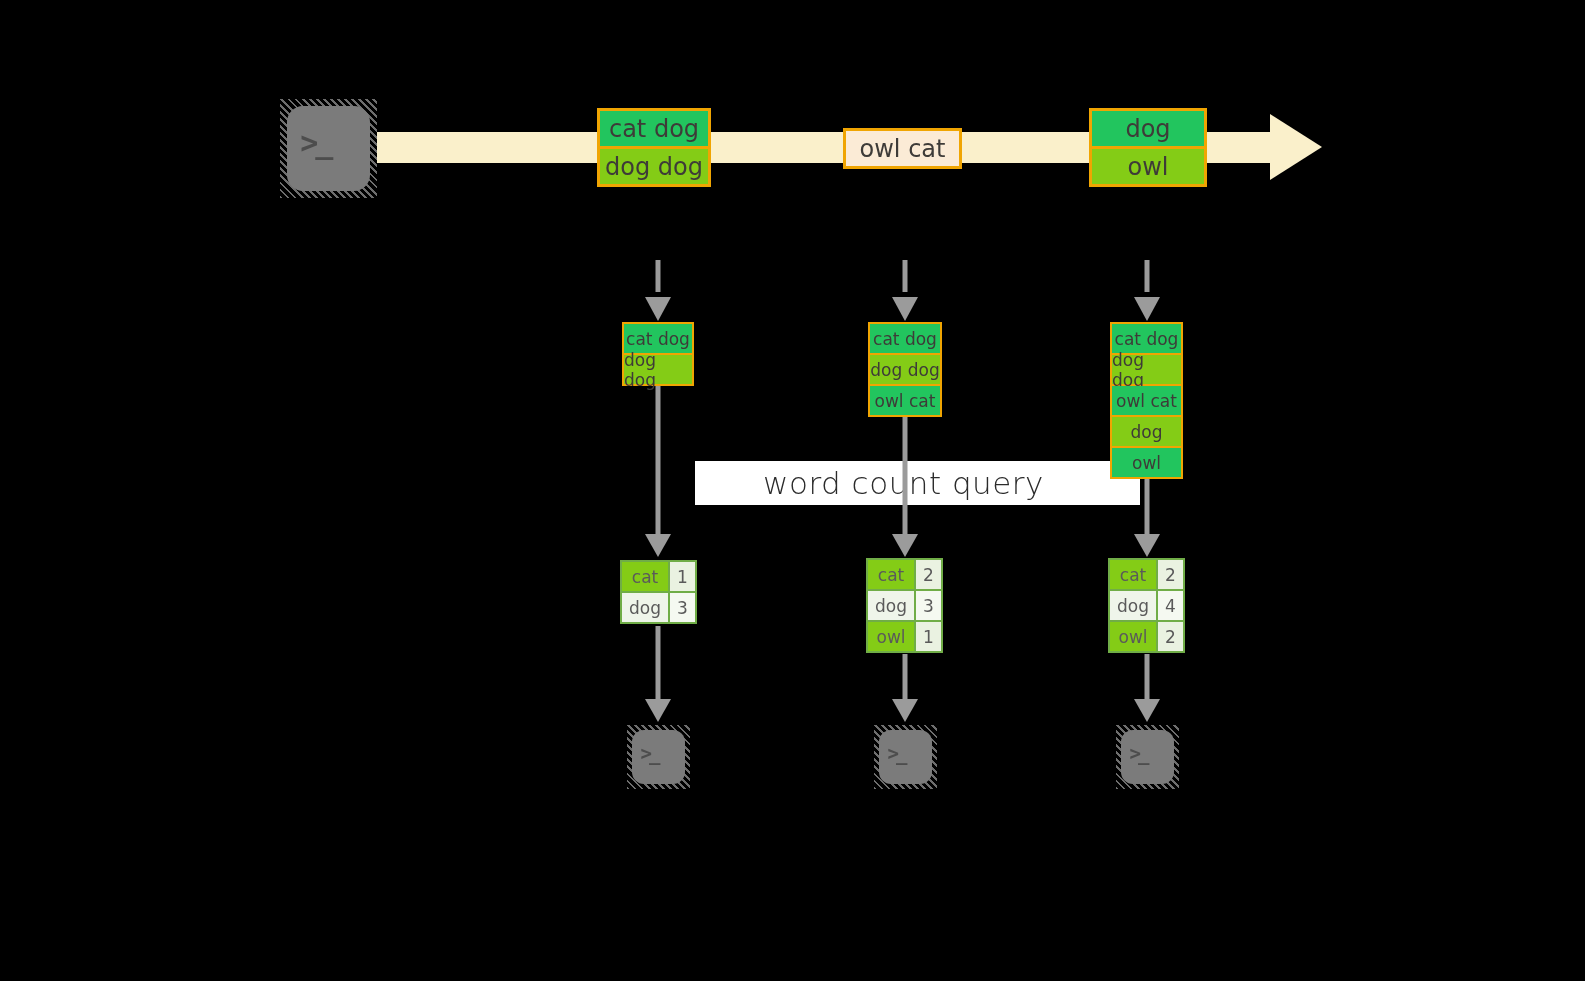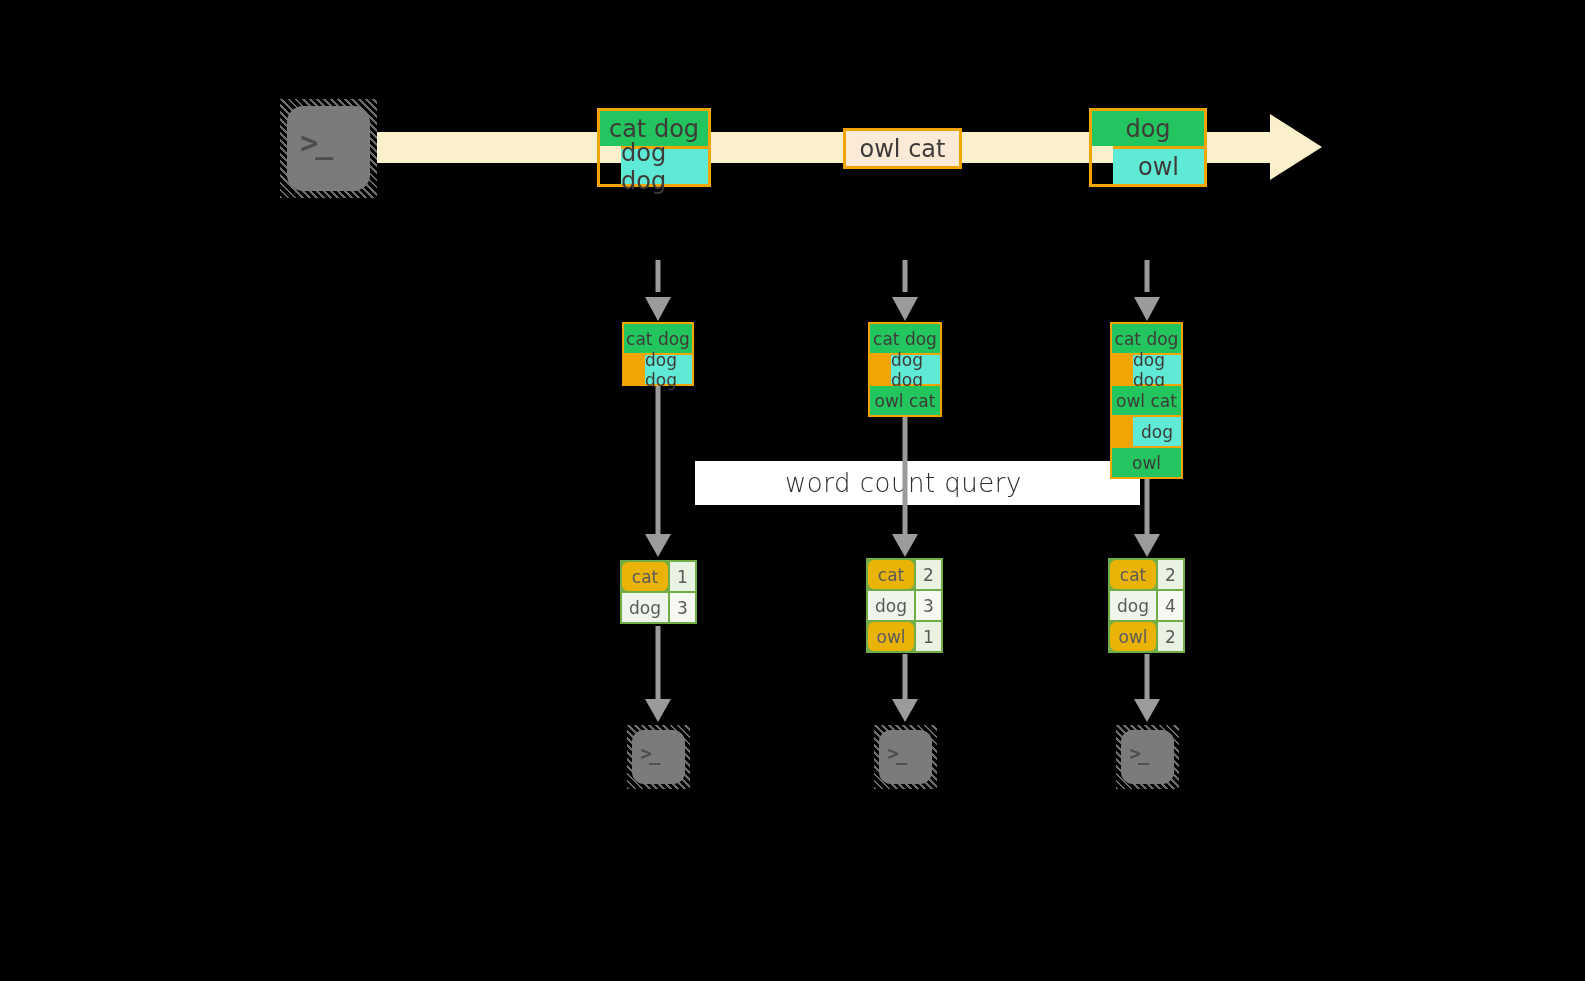--- a/index.html
+++ b/index.html
@@ -16,49 +16,49 @@
 
   
   .obox { position:absolute; border:3px solid #F0A502; display:flex; flex-direction:column; z-index:3; box-sizing:border-box; }
   .obox .orow { display:flex; align-items:center; justify-content:center; color:#3E3B38; }
   .obox .orow + .orow { border-top:3px solid #F0A502; }
   .obox.big .orow { height:35px; font-size:24px; }
   .sbox { position:absolute; border:2px solid #F0A502; display:flex; flex-direction:column; z-index:3; box-sizing:border-box; background:#F0A502; }
   .sbox .orow { height:29px; display:flex; align-items:center; justify-content:center; font-size:17px; color:#3E3B38; }
   .sbox .orow + .orow { margin-top:2px; }
   .dark  { background:#22c55e; }
-  .light { background:#5eead4;margin-left:21px; }
+  .light { background:#84cc16; }
   .mid   { background:#FBEBD6; }
 
   
   .gtable { position:absolute; display:grid; grid-template-columns:46px 25px; gap:2px;
             background:#70AD47; border:2px solid #70AD47; z-index:3; }
   .gcell { height:29px; display:flex; align-items:center; justify-content:center; font-size:17px; color:#5A5A5A; }
-  .g-dark-w { background:#eab308;border-radius:6px; }
+  .g-dark-w { background:#84cc16; }
   .g-dark-n { background:#EAF2E1; }
   .g-light-w{ background:#EFF5EA; }
   .g-light-n{ background:#F5F9F1; }
 
   
   .arrow { position:absolute; z-index:2; overflow:visible; }
 
   
   .term { position:absolute; background:repeating-linear-gradient(45deg,#6E6E6E 0 2px,#000 2px 5px); z-index:3; }
   .term-inner { position:absolute; inset:7px; background:#7B7B7B; border-radius:16px; }
   .term-inner .glyph { position:absolute; left:16%; top:22%; color:#4D4D4D;
             font-family:"DejaVu Sans Mono","Liberation Mono",monospace; font-weight:bold; letter-spacing:-3px; }
   .term.small .term-inner { inset:5px; border-radius:12px; }
   .term.big .glyph { font-size:30px; }
   .term.small .glyph { font-size:19px; }
 
   
   .qlabel { position:absolute; left:695px; top:461px; width:445px; height:44px; background:#FFFFFF;
             display:flex; align-items:center; justify-content:center; z-index:1;
             padding-right:0; box-sizing:border-box; }
-  .qlabel span { font-size:26px; font-weight:300; color:#2B2B2B; letter-spacing:0.5px;
+  .qlabel span { font-size:31px; font-weight:300; color:#2B2B2B; letter-spacing:0.5px;
             transform:translateX(-14px); }
 </style>
 </head>
 <body>
 
 <div class="stage">
 
   <div class="term big" style="left:280px;top:99px;width:97px;height:99px">
     <div class="term-inner">
       <span class="glyph">&gt;_</span>

